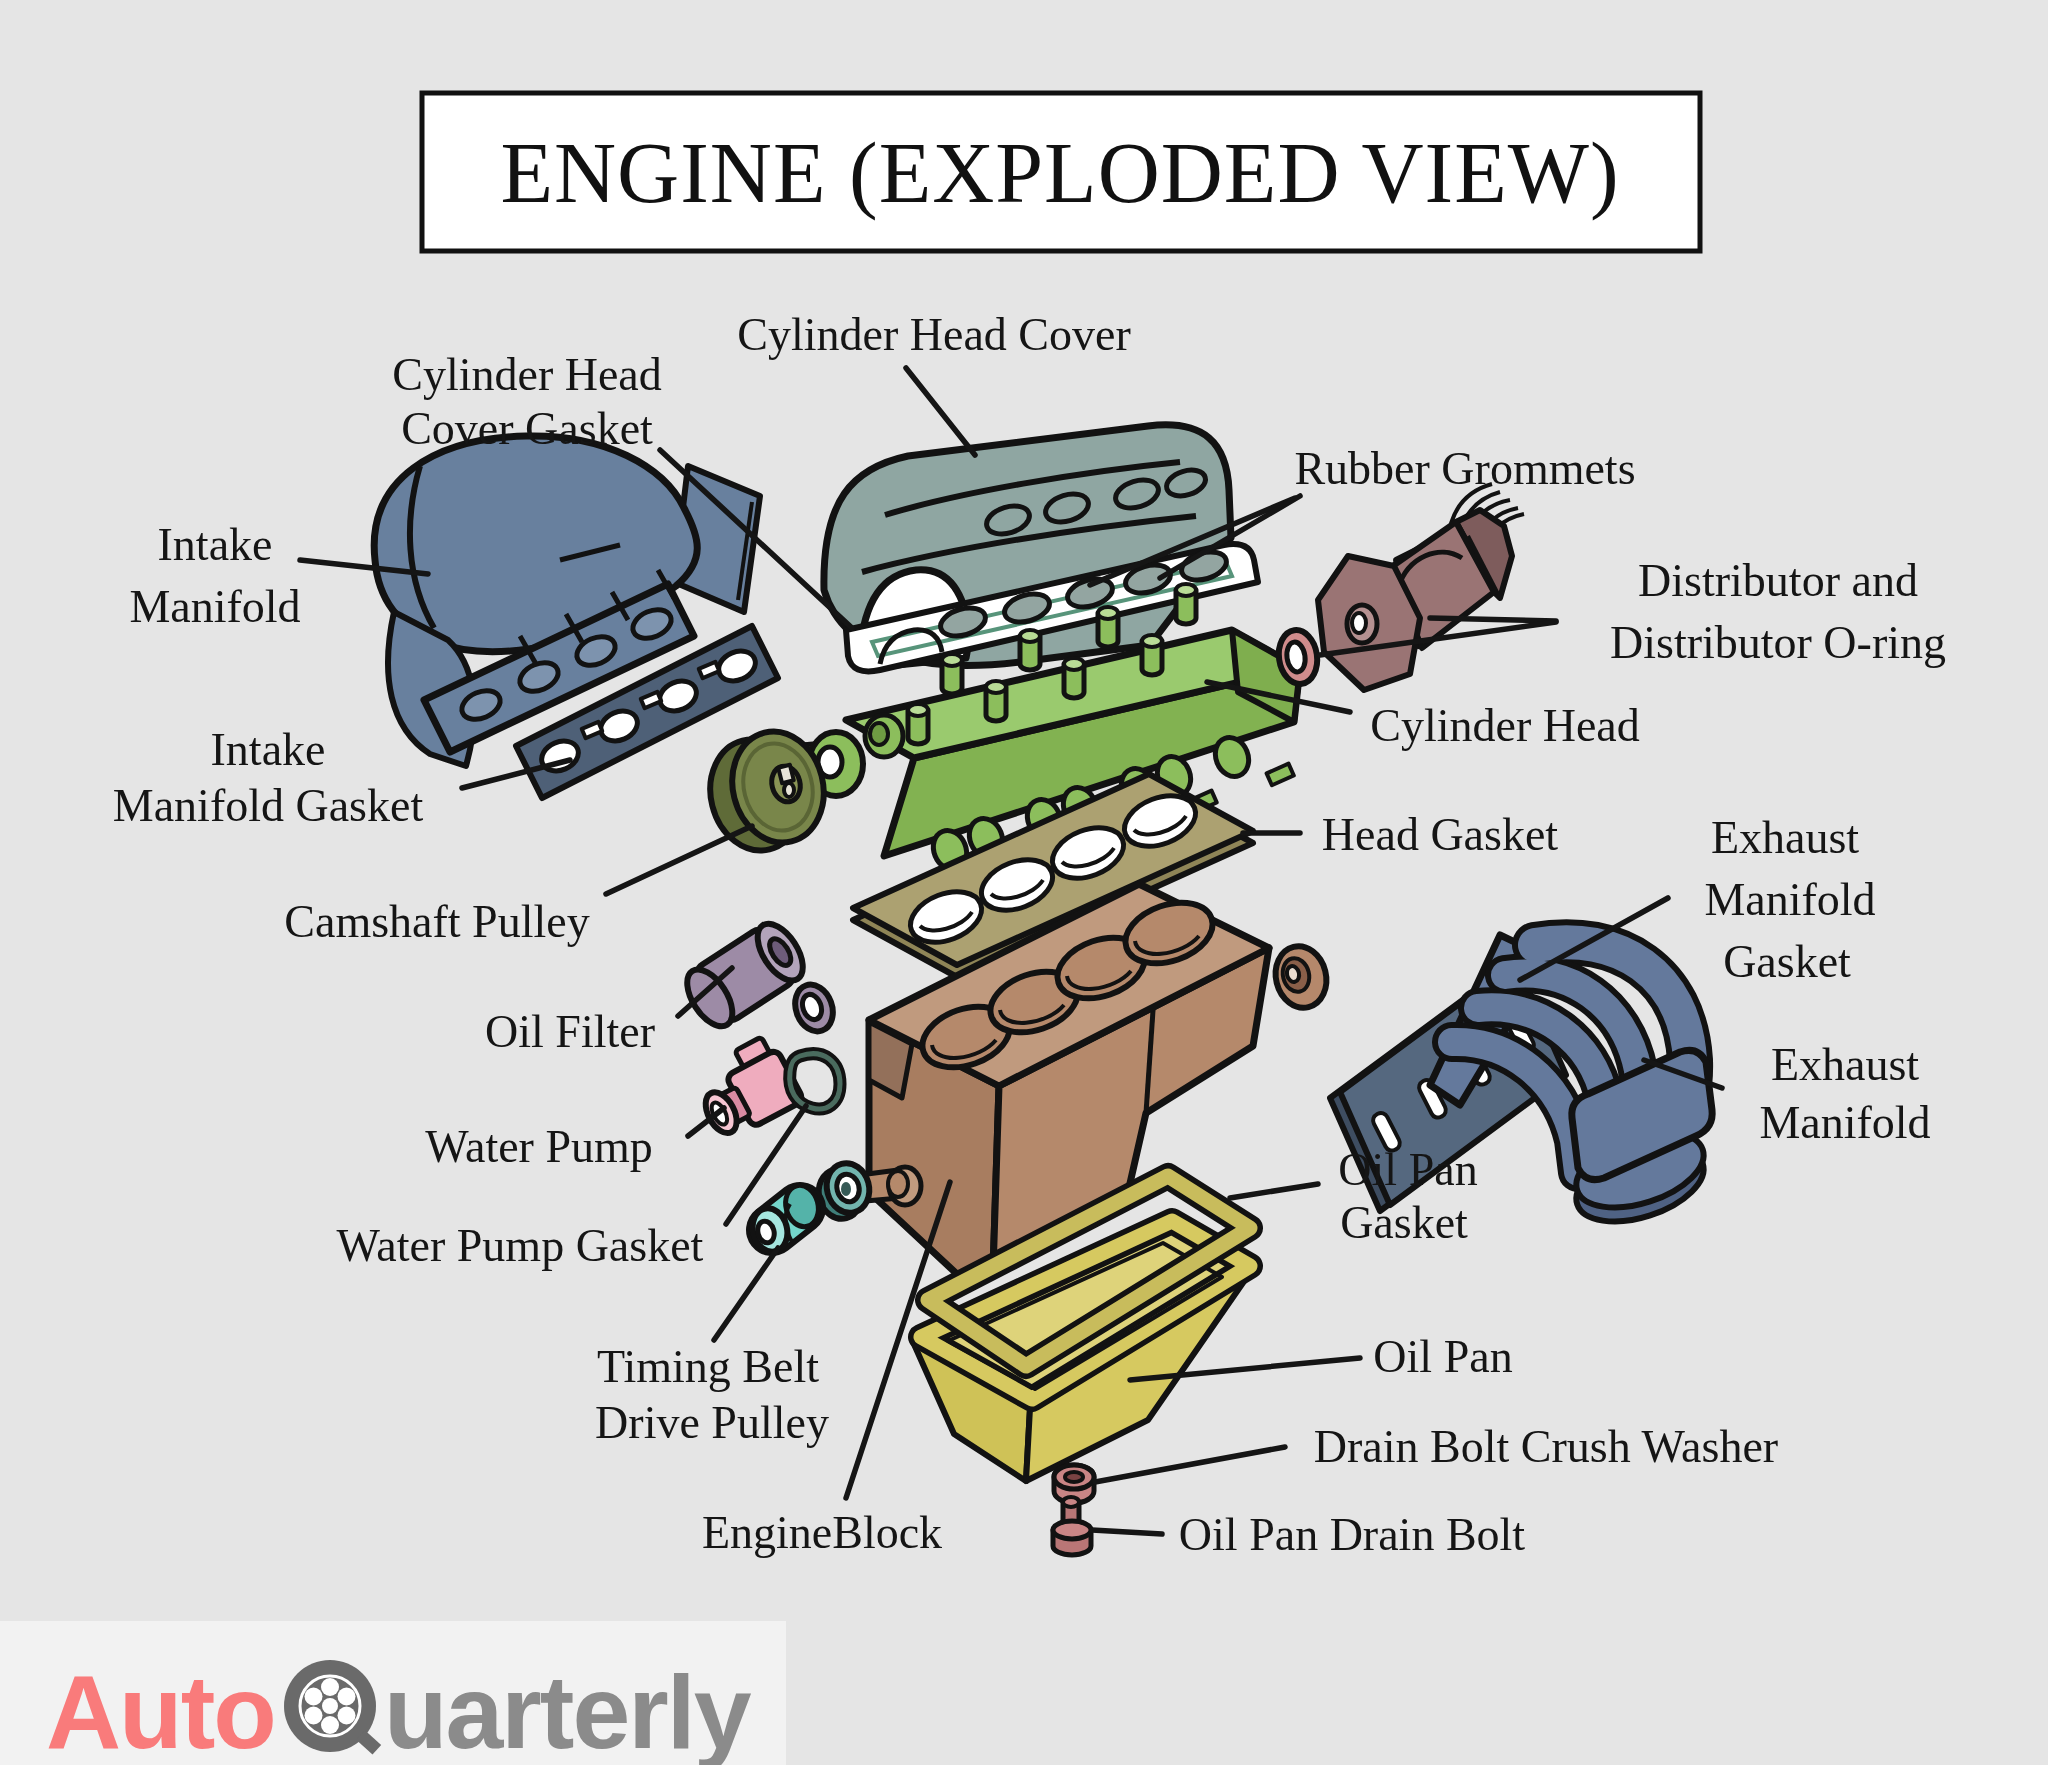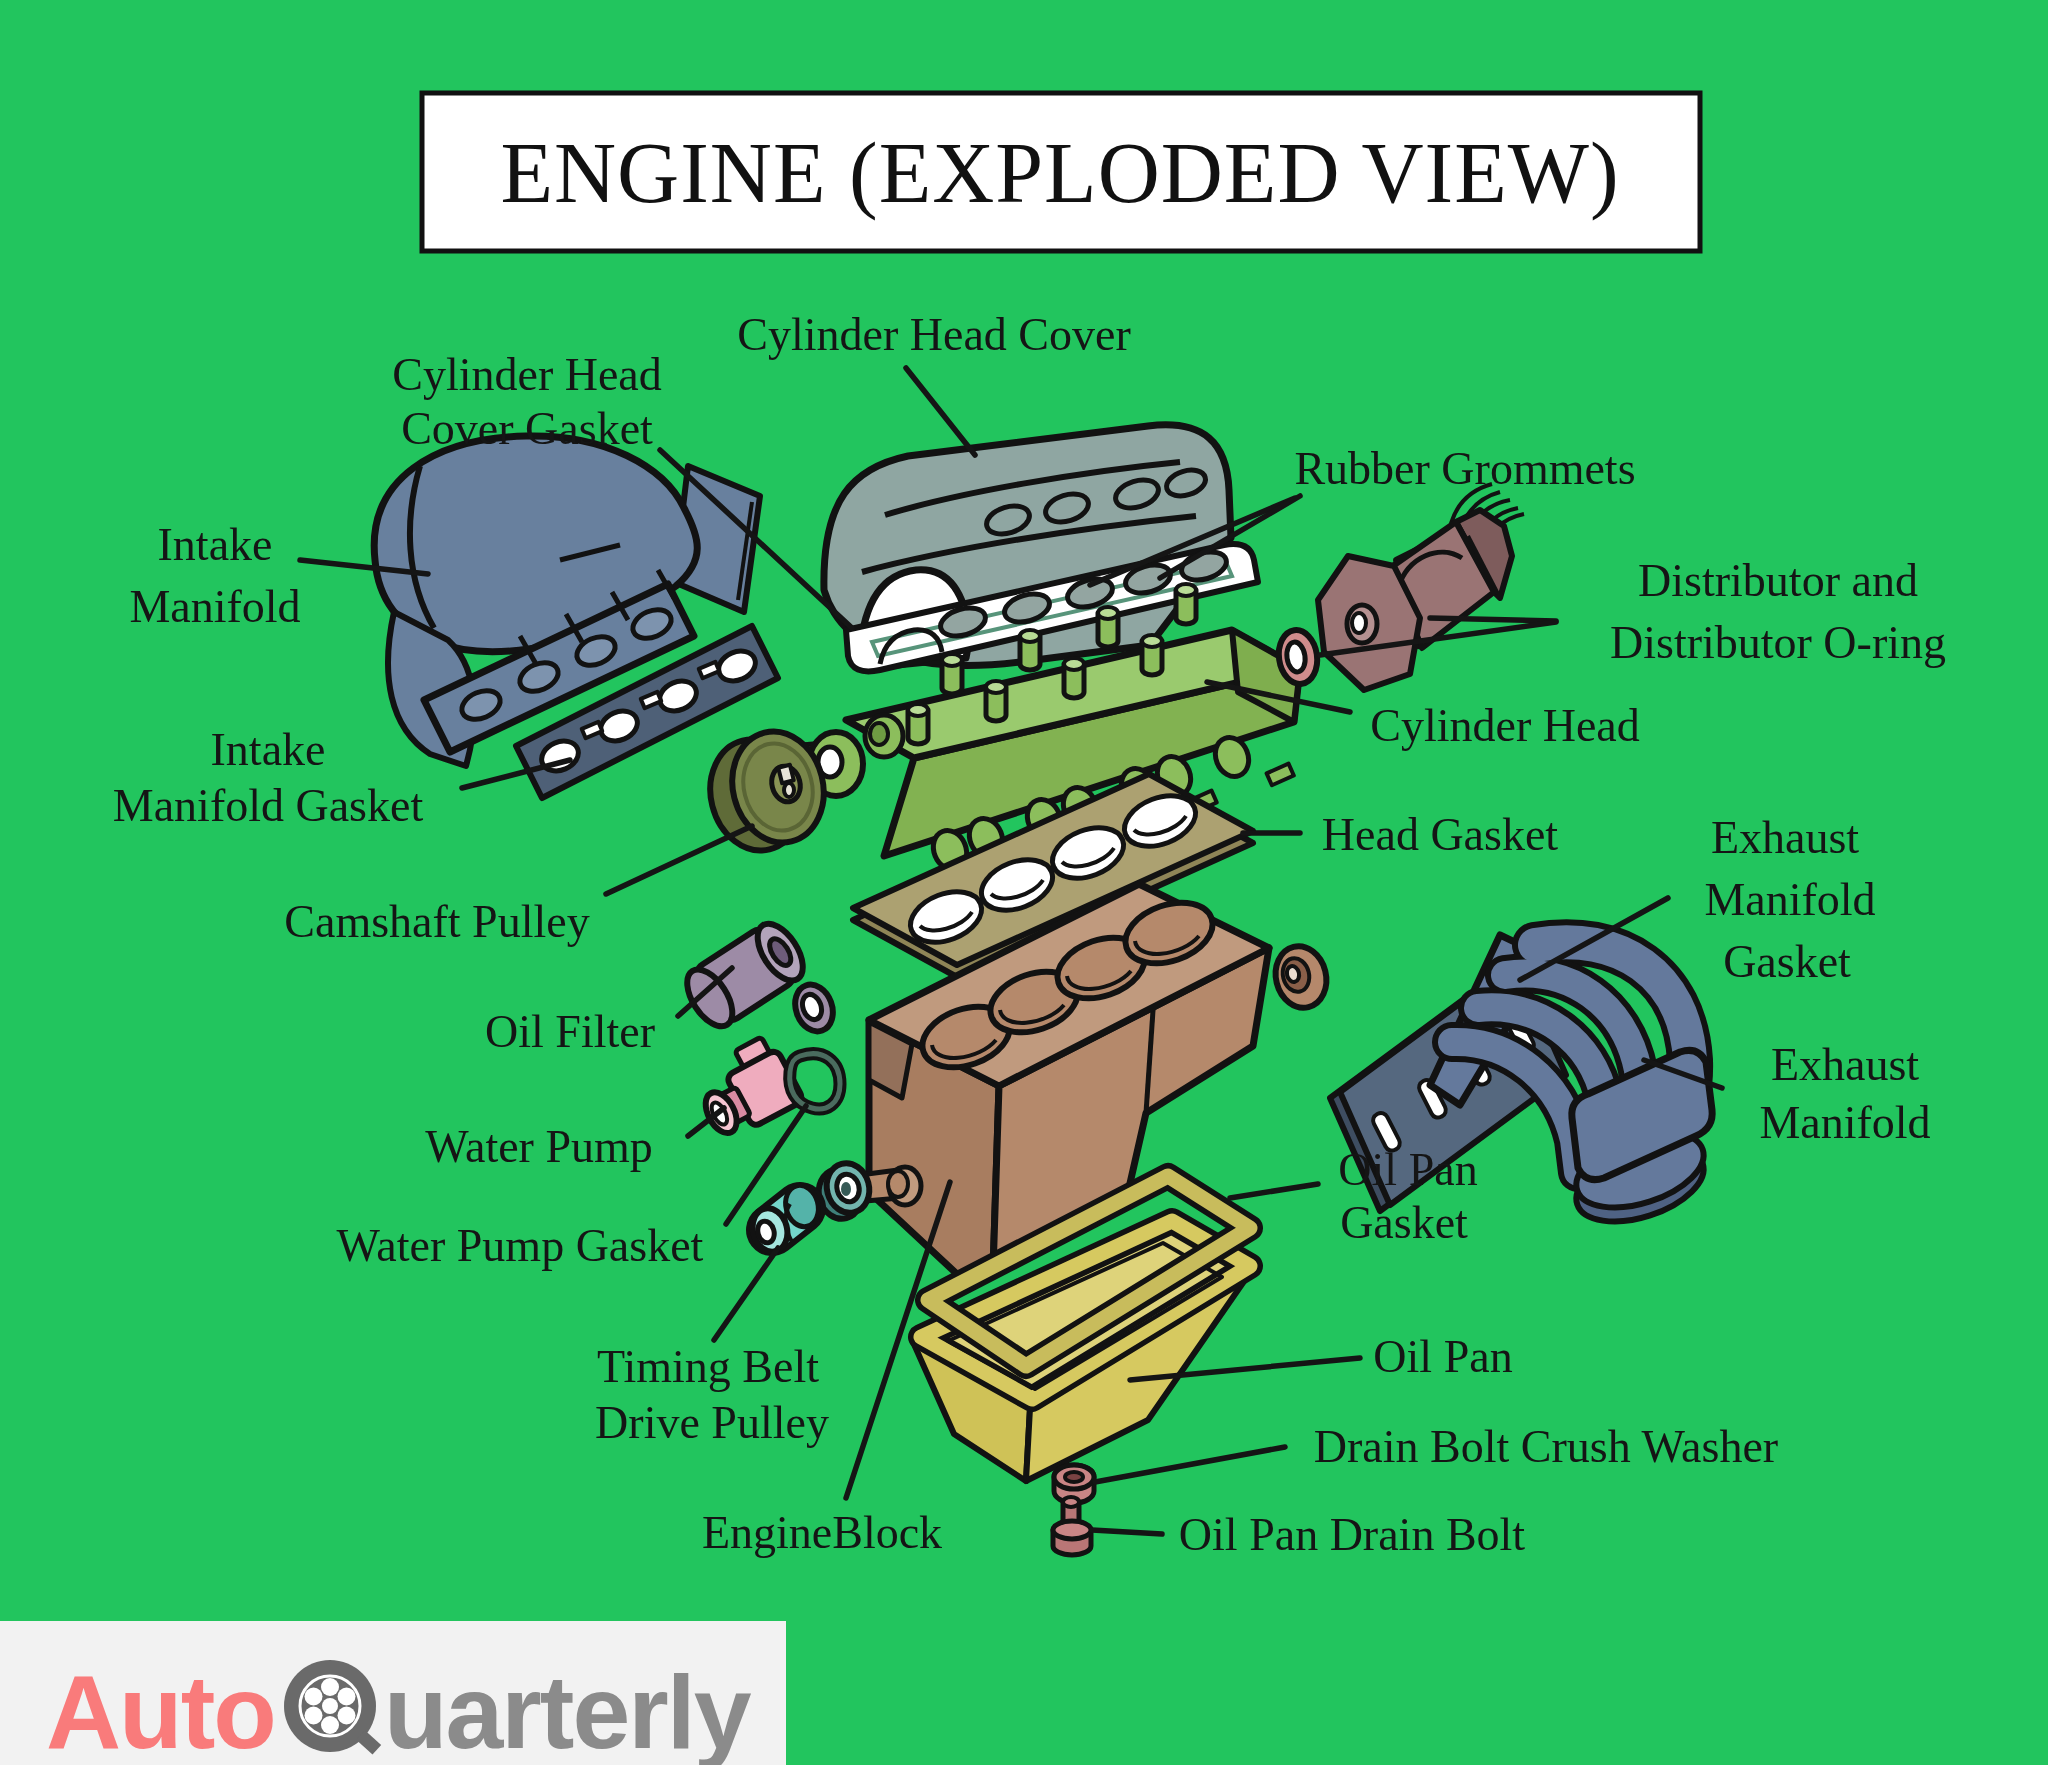--- a/index.html
+++ b/index.html
@@ -1,16 +1,16 @@
 <!DOCTYPE html>
 <html><head>
 <meta charset="utf-8">
 <style>
   html,body{margin:0;padding:0;background:#fff;}
-  #page{position:relative;width:2048px;height:1765px;background:#22c55e;overflow:hidden;}
+  #page{position:relative;width:2048px;height:1765px;background:#e5e5e5;overflow:hidden;}
   svg{display:block;}
   .lbl{font-family:"Liberation Serif","DejaVu Serif",serif;font-size:46px;fill:#151515;text-anchor:middle;}
   .title-text{font-family:"Liberation Serif","DejaVu Serif",serif;font-size:86px;fill:#111;text-anchor:middle;letter-spacing:1px;}
   .logo-text{font-family:"Liberation Sans","DejaVu Sans",sans-serif;font-weight:bold;font-size:104px;letter-spacing:-2px;}
   .ldr{stroke:#151515;stroke-width:5.5;fill:none;stroke-linecap:round;}
   .o7{stroke:#121212;stroke-width:7;stroke-linejoin:round;}
   .o6{stroke:#121212;stroke-width:6;stroke-linejoin:round;}
   .o5{stroke:#121212;stroke-width:5;stroke-linejoin:round;}
   .o4{stroke:#121212;stroke-width:4;stroke-linejoin:round;}
   .noF{fill:none;}

